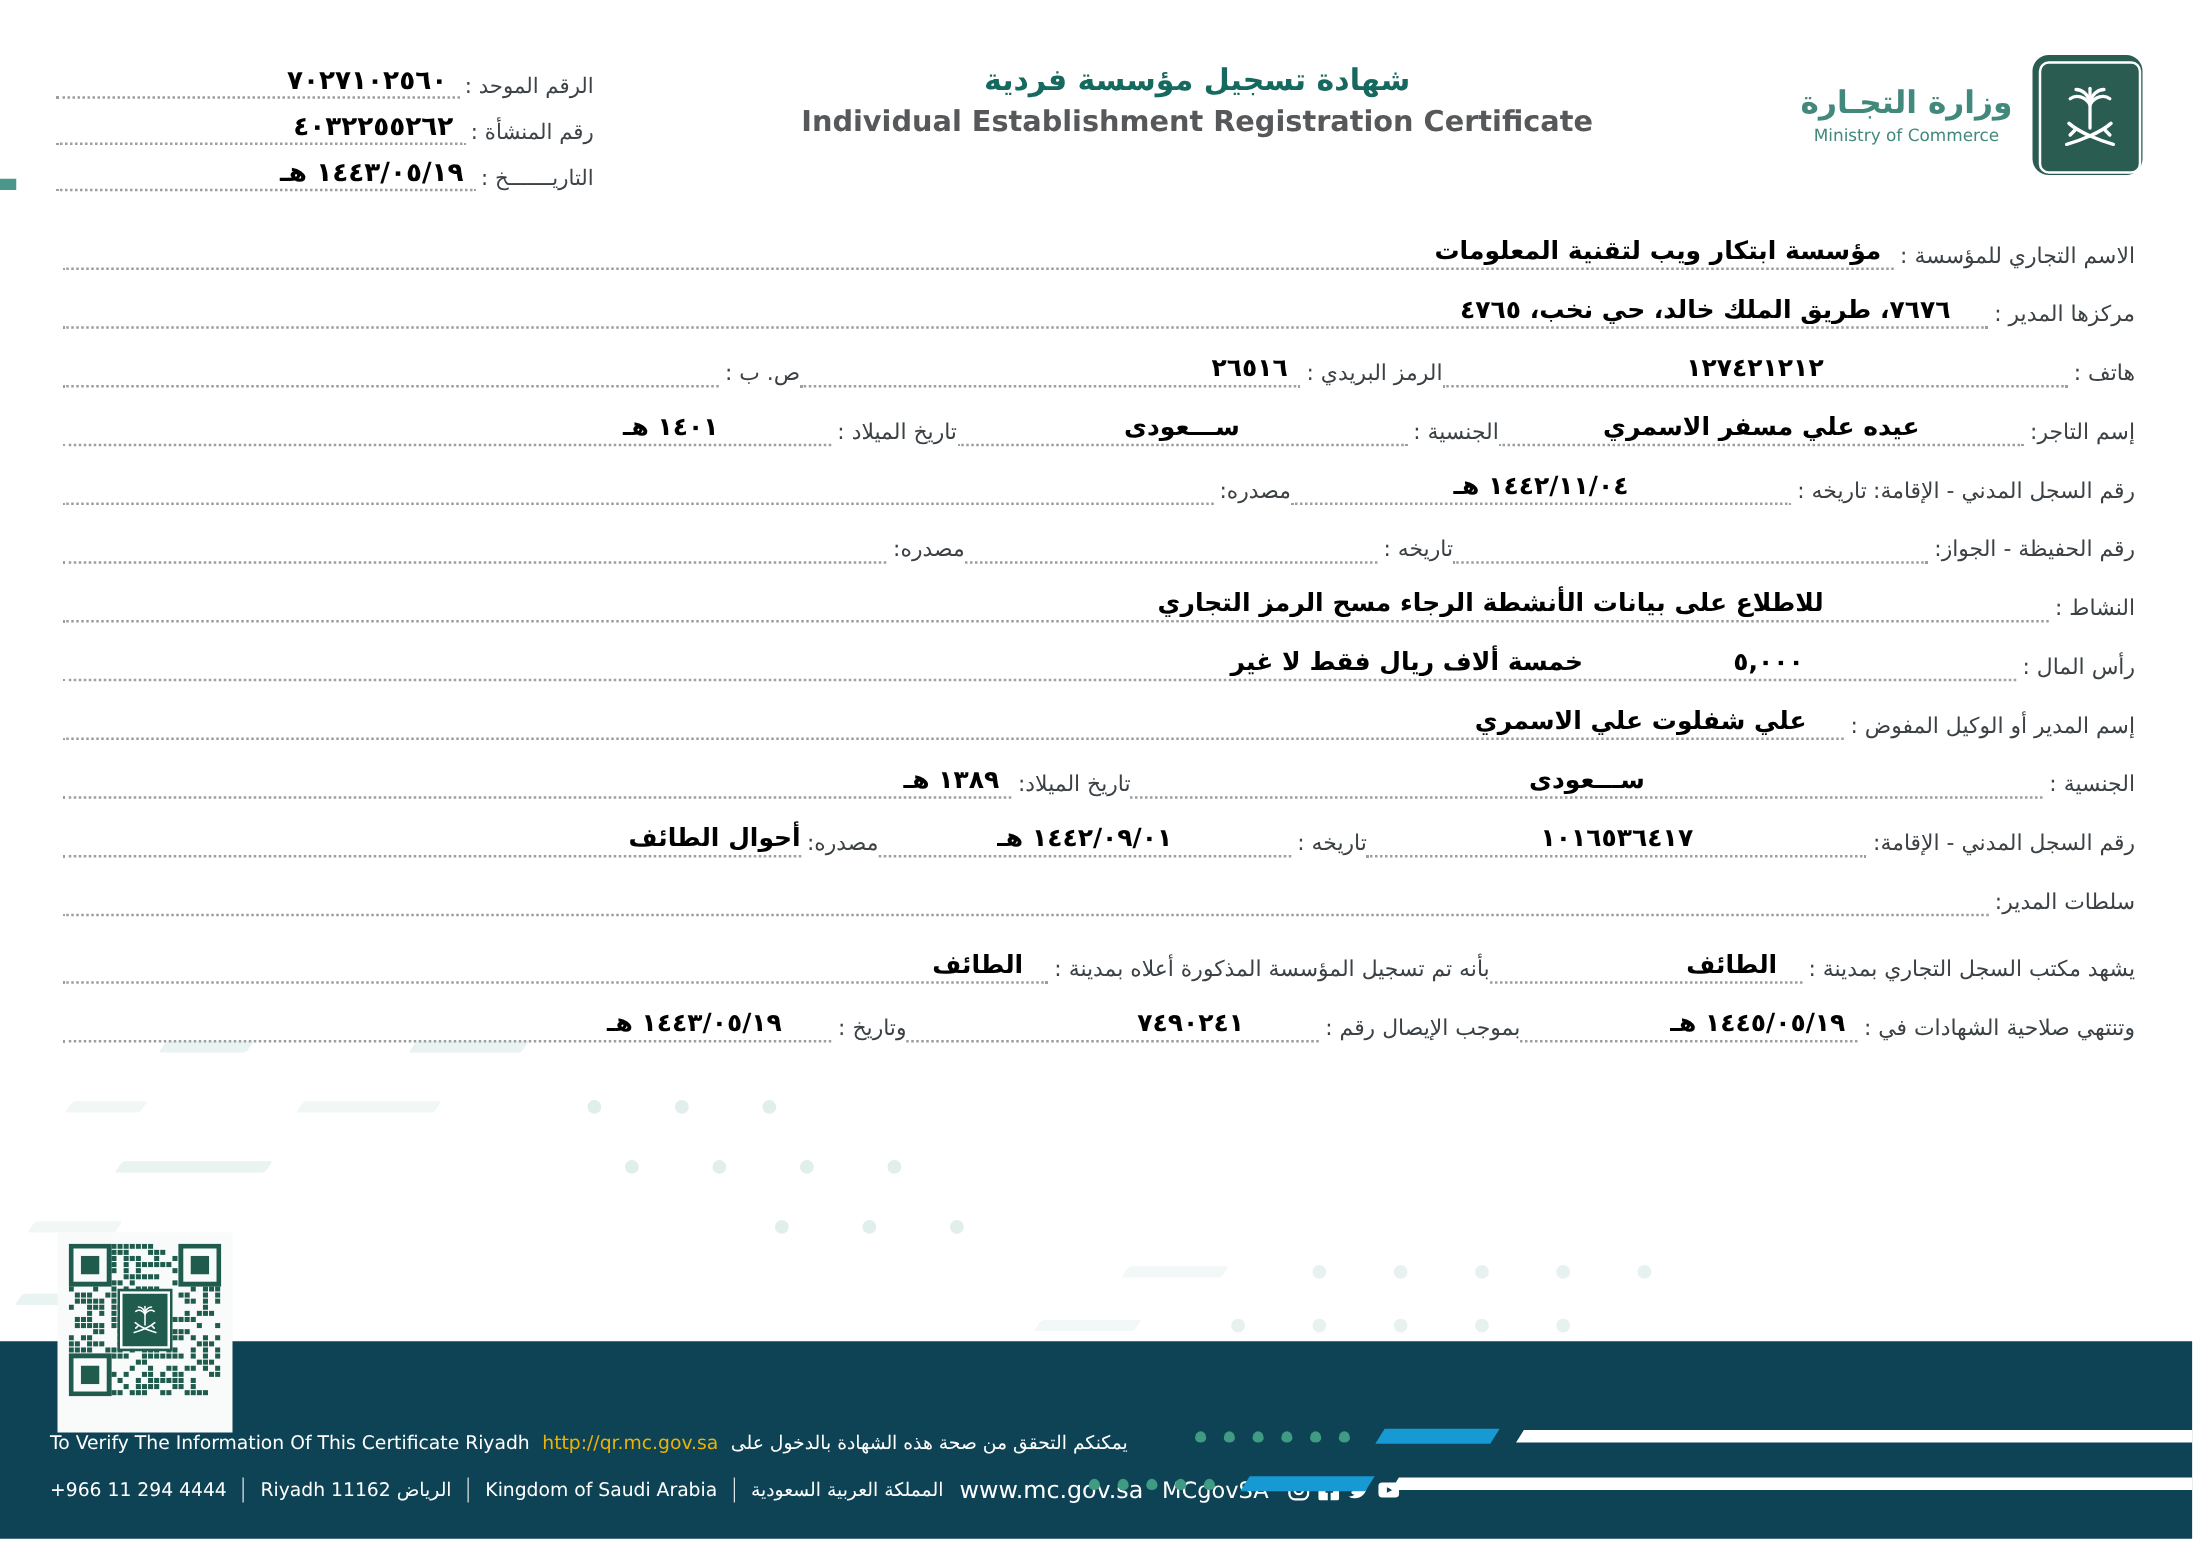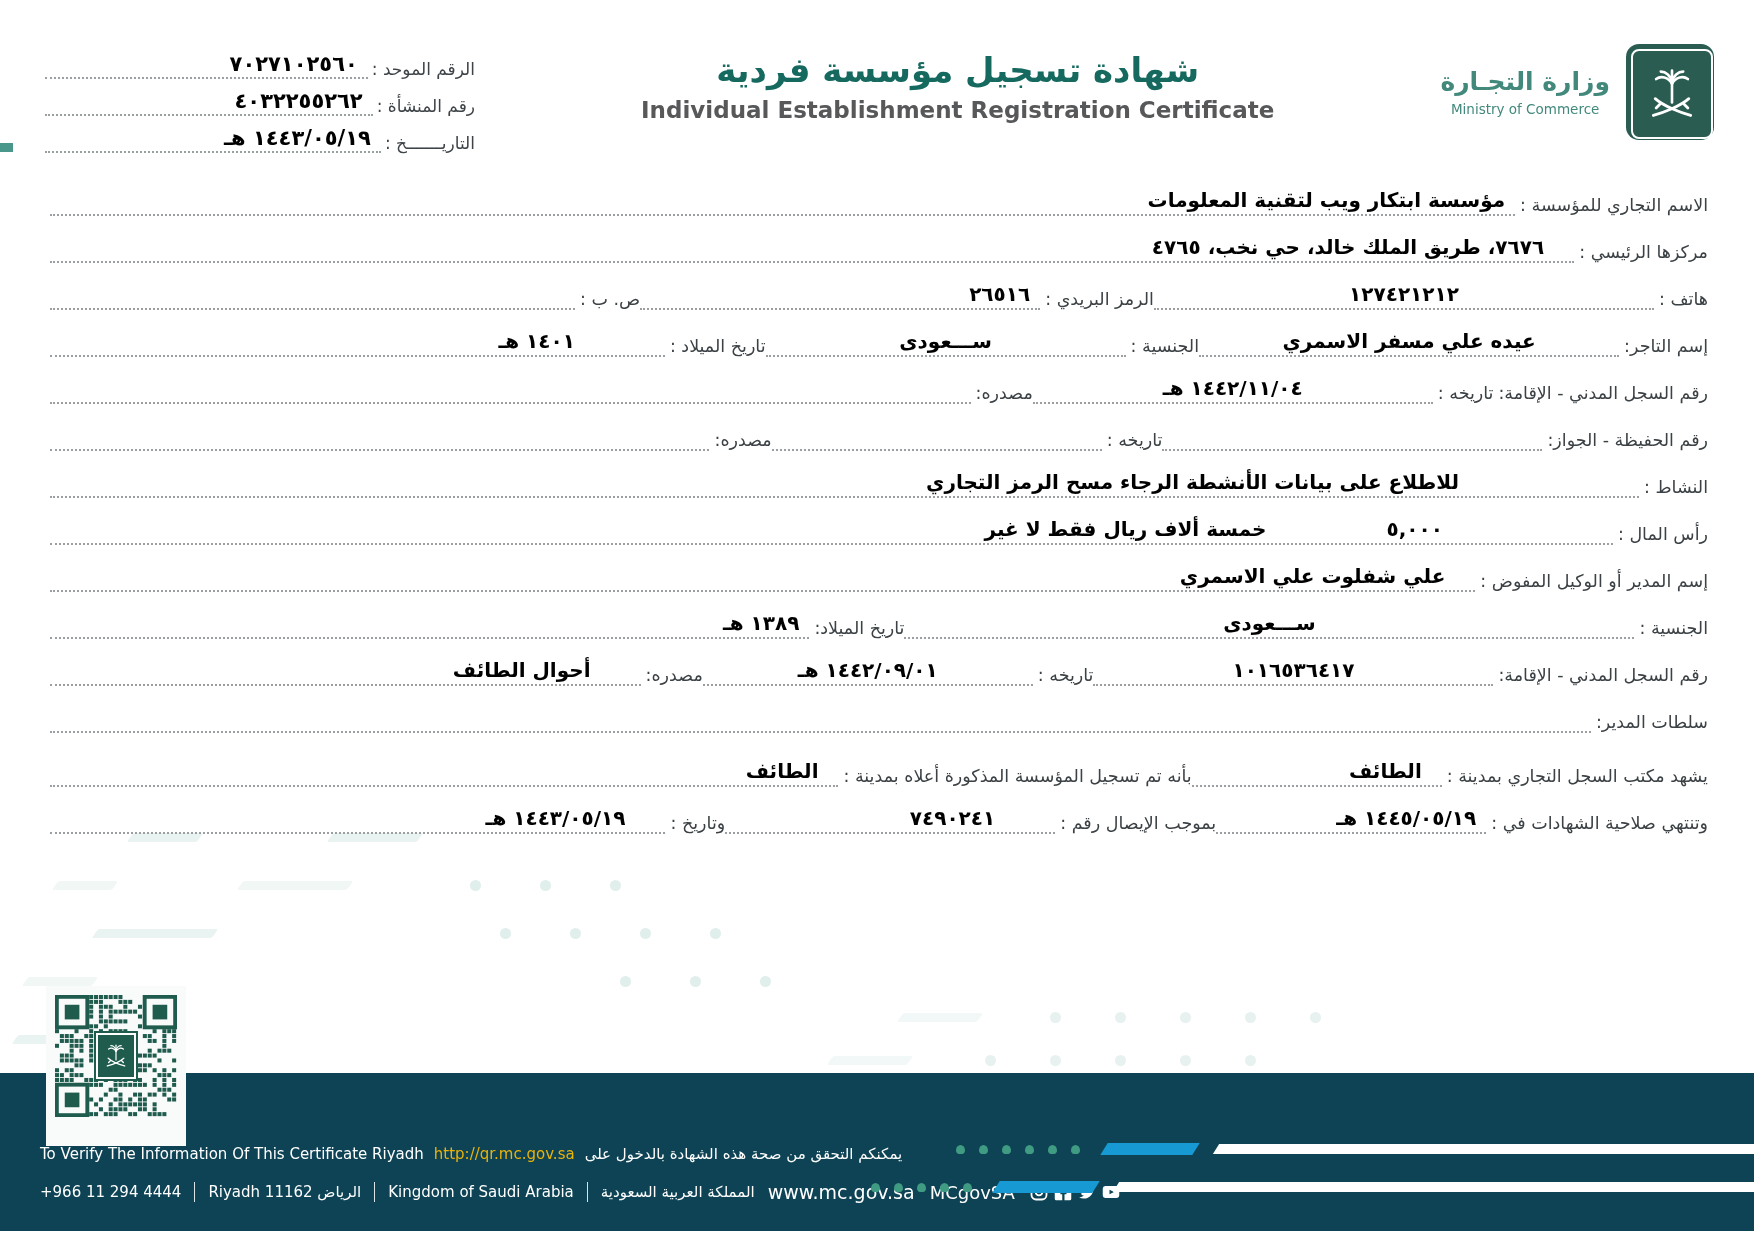--- a/index.html
+++ b/index.html
@@ -7,21 +7,21 @@
         font-family:"DejaVu Sans","Liberation Sans",sans-serif;color:#000;}
 
   
   .header{position:absolute;top:34px;left:45px;right:40px;display:flex;align-items:flex-start;}
   .hdr-info{width:430px;direction:rtl;padding-top:8px;}
   .hrow{display:flex;align-items:flex-end;height:37px;}
   .hlabel{font-size:17px;color:#3d4347;white-space:nowrap;padding-left:4px;}
   .hfill{flex:1;border-bottom:2px dotted #9aa0a2;display:flex;justify-content:flex-start;align-items:flex-end;}
   .hval{font-weight:bold;font-size:21px;letter-spacing:2px;color:#000;padding:0 10px 2px 0;white-space:nowrap;line-height:1;}
   .hdr-title{flex:1;text-align:center;padding-top:16px;}
-  .title-ar{font-size:34px;font-weight:bold;color:#15695e;}
+  .title-ar{font-size:24px;font-weight:bold;color:#15695e;}
   .title-en{font-size:23px;font-weight:bold;color:#57585a;margin-top:7px;}
   .hdr-brand{display:flex;align-items:center;gap:16px;padding-top:10px;}
   .brand-text{text-align:center;color:#42897c;}
   .brand-ar{font-size:25px;font-weight:bold;letter-spacing:1px;}
   .brand-en{font-size:13.5px;margin-top:5px;}
   .brand-logo{width:88px;height:96px;background:#2b5c51;border-radius:13px;padding:5px;box-sizing:border-box;}
   .brand-logo-inner{width:100%;height:100%;border:2px solid #fff;border-radius:8px;
                     display:flex;align-items:center;justify-content:center;}
   .emblem-lg{width:56px;height:56px;color:#fff;}
 
@@ -30,21 +30,21 @@
   .row{display:flex;align-items:flex-end;height:47px;}
   .row.mt{margin-top:7px;}
   .lbl{font-size:17.5px;color:#3b4144;white-space:nowrap;padding-left:5px;line-height:1.2;}
   .fill{border-bottom:2px dotted #9b9fa1;display:flex;align-items:flex-end;min-width:0;}
   .grow{flex:1;}
   .c{justify-content:center;}
   .w250{width:250px;}.w270{width:270px;}.w330{width:330px;}.w360{width:360px;}
   .w380{width:380px;}.w400{width:400px;}.w420{width:420px;}.w500{width:500px;}.w730{width:730px;}
   .val{font-weight:bold;font-size:20px;color:#000;white-space:nowrap;padding-bottom:4px;line-height:1;letter-spacing:.5px;}
   .pr10{margin-right:10px;}.pr20{margin-right:20px;}.pr30{margin-right:30px;}.pr40{margin-right:40px;}
-  .pr50{margin-right:50px;}.pr60{margin-right:60px;}.pr90{margin-right:90px;}
+  .pr50{}.pr60{margin-right:60px;}.pr90{margin-right:90px;}
   .pr120{margin-right:120px;}.pr170{margin-right:170px;}.pr180{margin-right:180px;}
 
   
   .deco{position:absolute;pointer-events:none;}
   .deco-bar{height:9px;background:#e9f3f1;border-radius:2px;transform:skewX(-35deg);}
   .deco-dot{width:11px;height:11px;border-radius:50%;background:#e0eeec;}
 
   
   .qr-card{position:absolute;left:46px;top:986px;width:140px;height:160px;background:#f9fafa;z-index:4;}
   .qr-box{position:relative;width:122px;height:122px;margin:9px auto 0;}
@@ -177,21 +177,21 @@
   <div class="rows">
 
     <div class="row">
       <span class="lbl">الاسم التجاري للمؤسسة :</span>
       <span class="fill grow">
           <b class="val pr10">مؤسسة ابتكار ويب لتقنية المعلومات</b>
         </span>
     </div>
 
     <div class="row">
-      <span class="lbl">مركزها الرئيسي :</span>
+      <span class="lbl">مركزها المدير :</span>
       <span class="fill grow">
           <b class="val pr30">٧٦٧٦، طريق الملك خالد، حي نخب، ٤٧٦٥</b>
         </span>
     </div>
 
     <div class="row">
       <span class="lbl">هاتف :</span>
       <span class="fill w500 c">
           <b class="val">١٢٧٤٢١٢١٢</b>
         </span>

